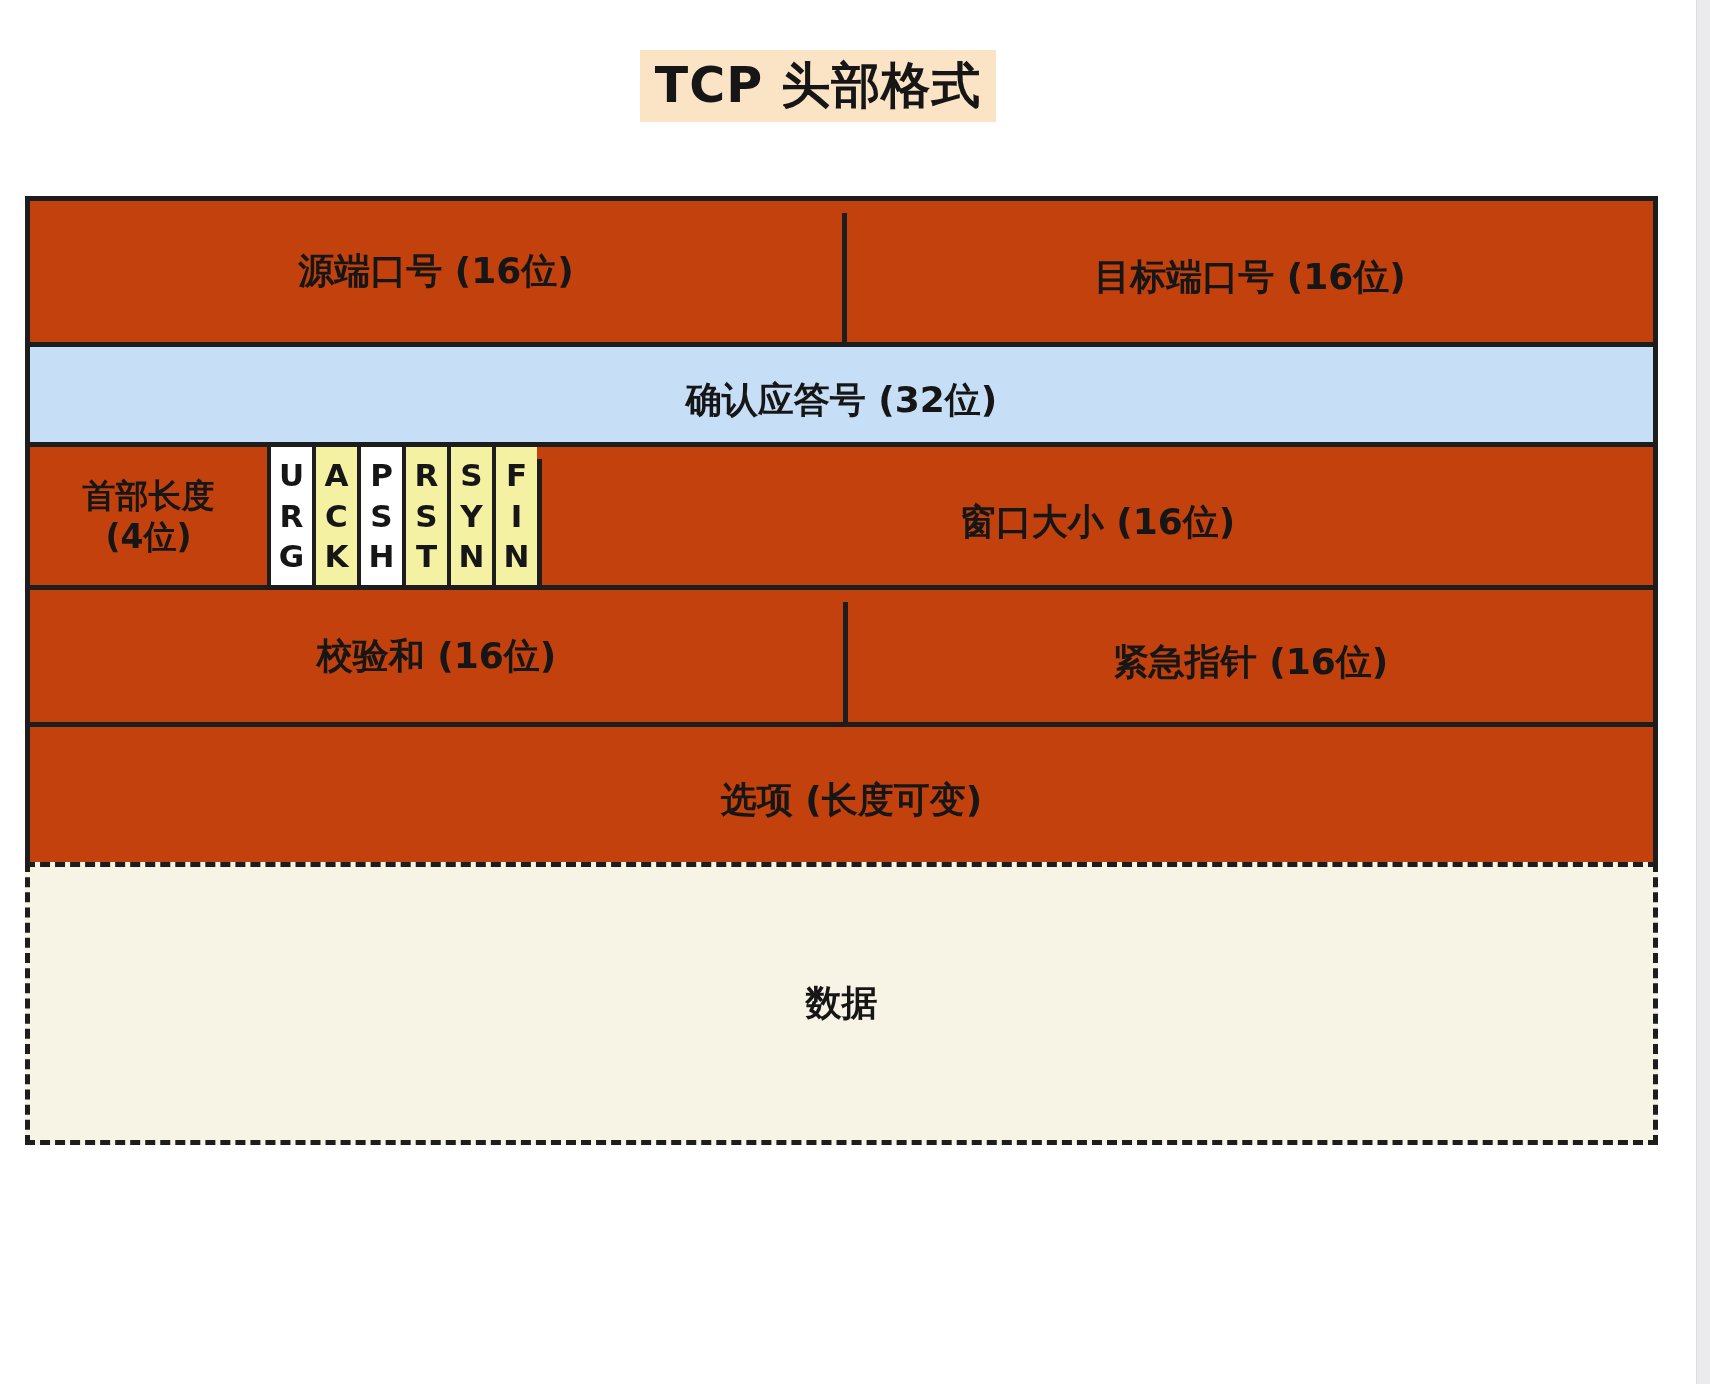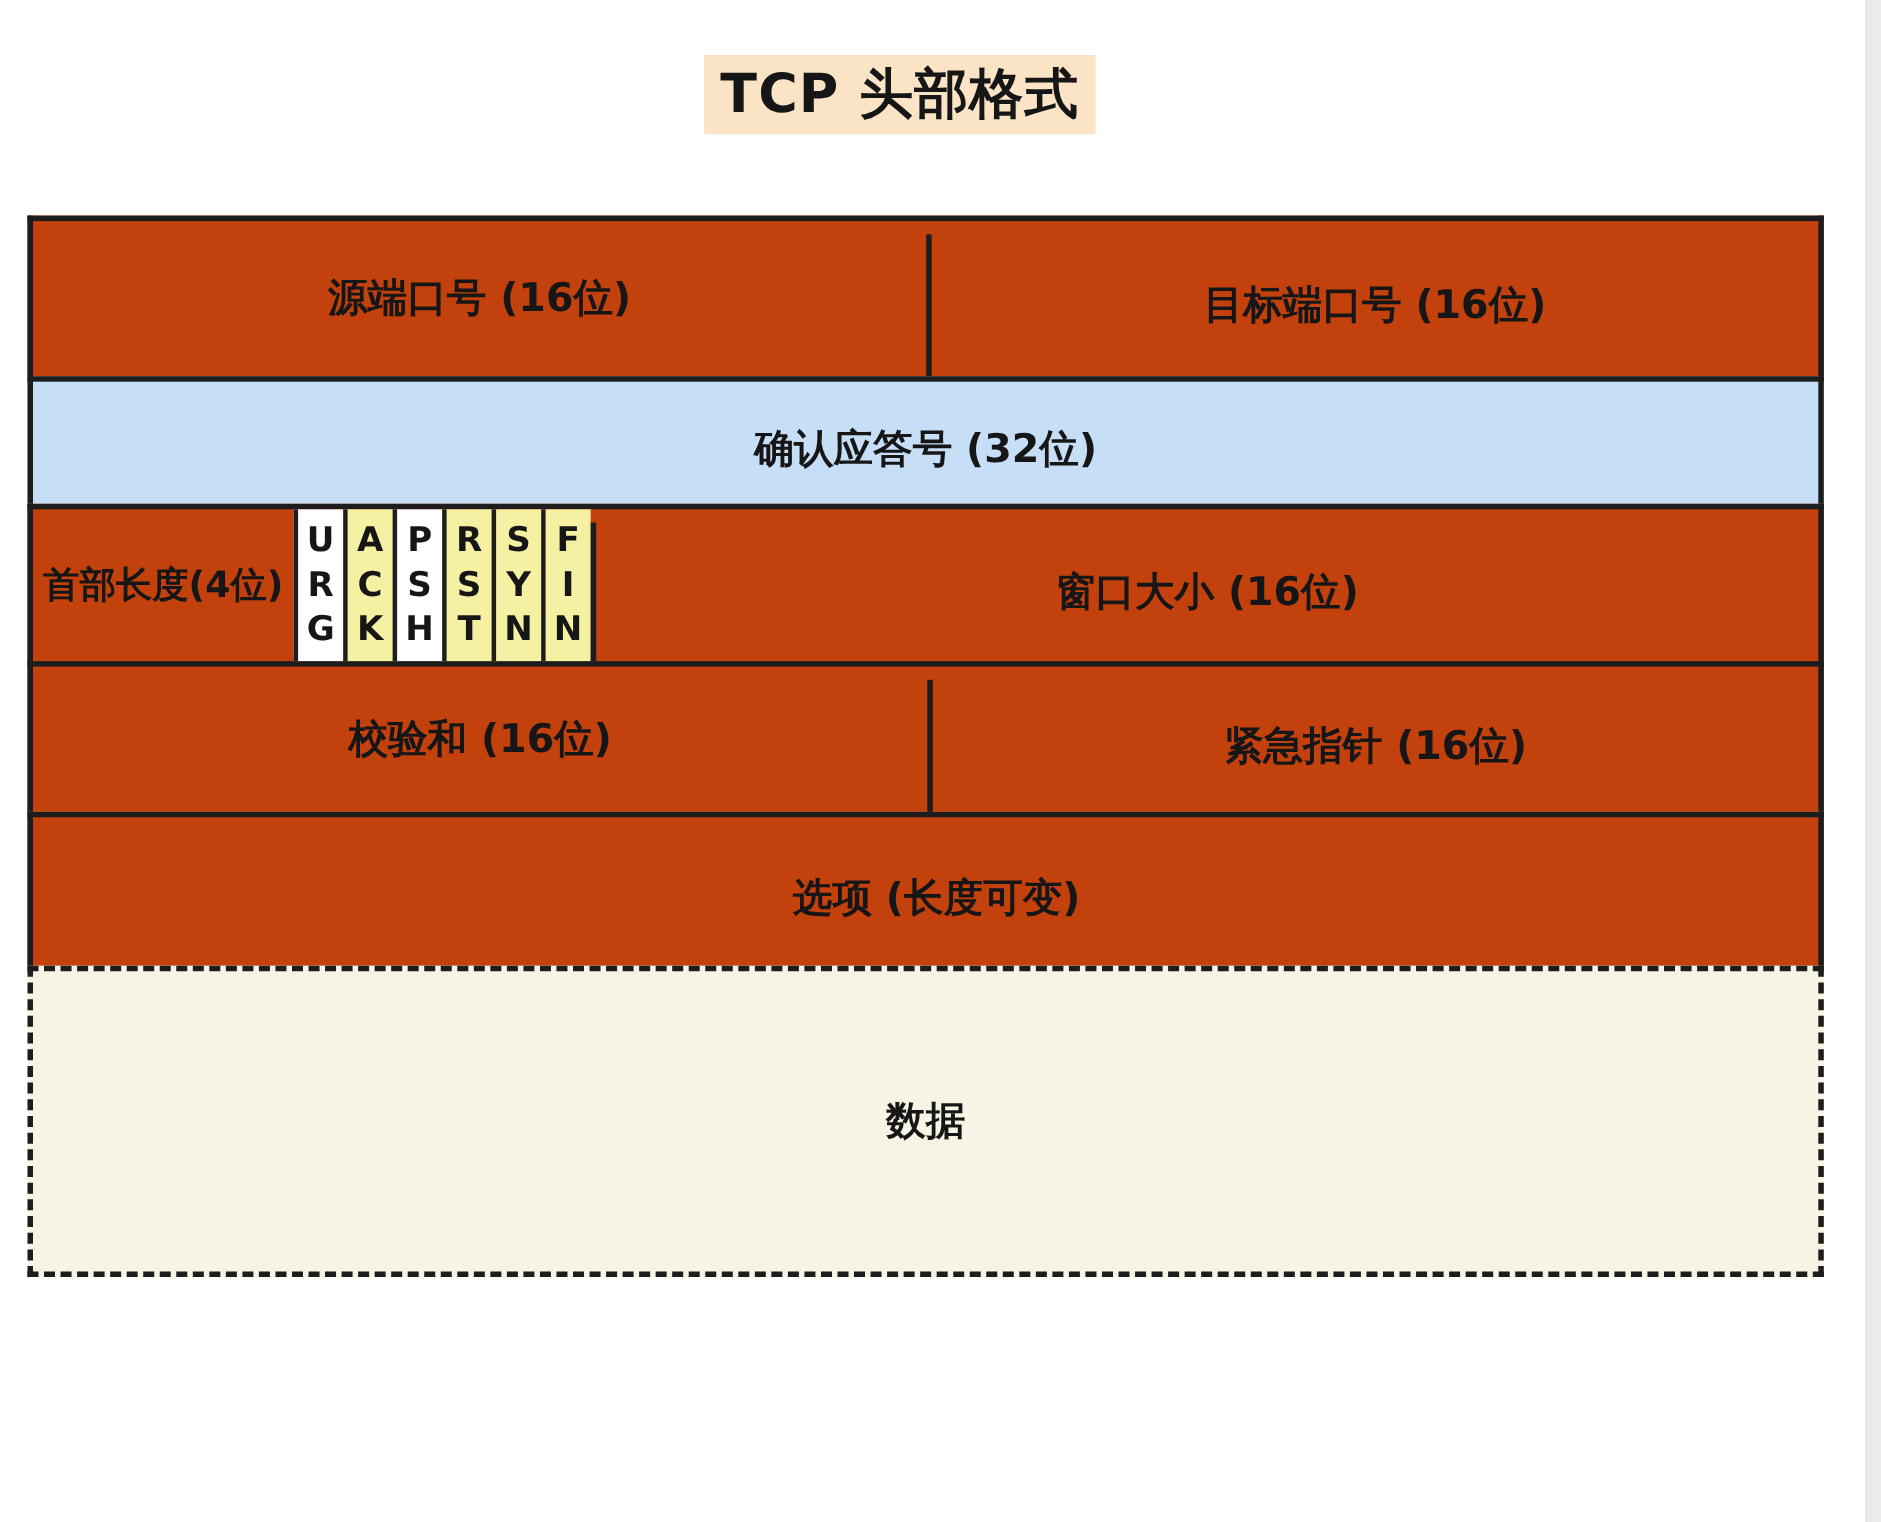--- a/index.html
+++ b/index.html
@@ -57,26 +57,26 @@
     align-items: center;
     justify-content: center;
     font-size: 36px;
     font-weight: 700;
     text-align: center;
     white-space: nowrap;
   }
   .cell.grow { flex: 1 1 auto; margin-top: 12px; }
   .cell.vline { border-left: 5px solid var(--border); }
 
-  .two-line { flex-direction: row; line-height: 1.25; font-size: 33px; }
+  .two-line { flex-direction: column; line-height: 1.25; font-size: 33px; }
 
   
   .r-ports    { height: 146px; }
   .r-seq      { height: 138px; }
-  .r-ack      { height: 116px; }
+  .r-ack      { height: 100px; }
   .r-hdr      { height: 143px; }
   .r-chk      { height: 137px; }
   .r-opt      { height: 140px; padding-left: 20px; }
 
   
   .c-hdrlen   { width: 237px; }
   .c-reserved { width: 308px; border-left: 5px solid var(--border); }
   .flags-group { display: flex; width: 270px; }
   .flag-col {
     box-sizing: border-box;

